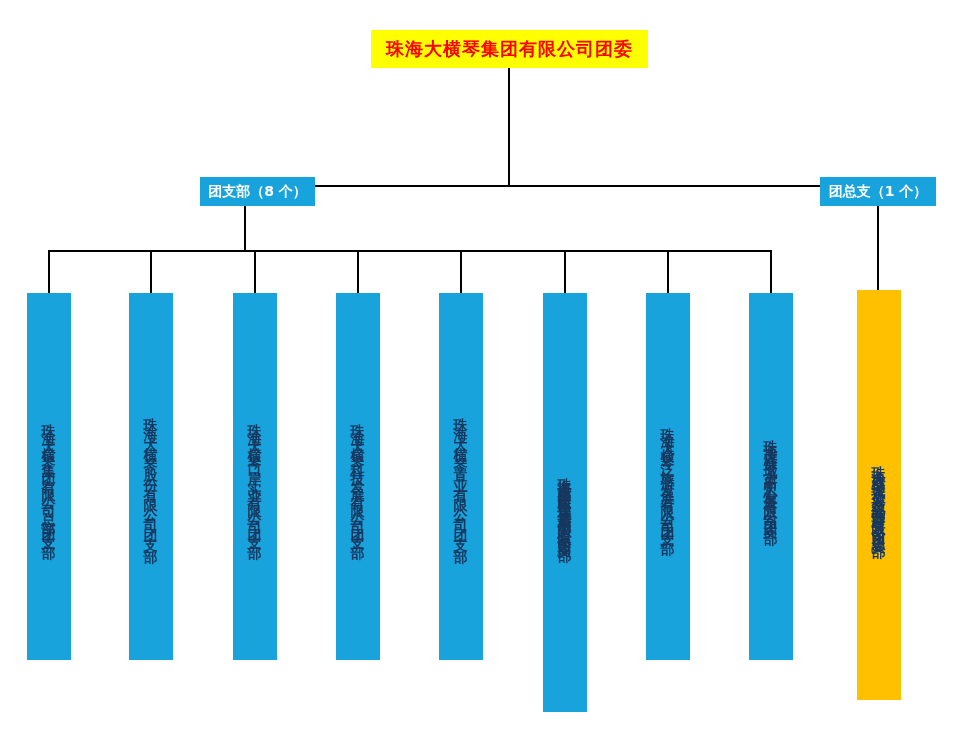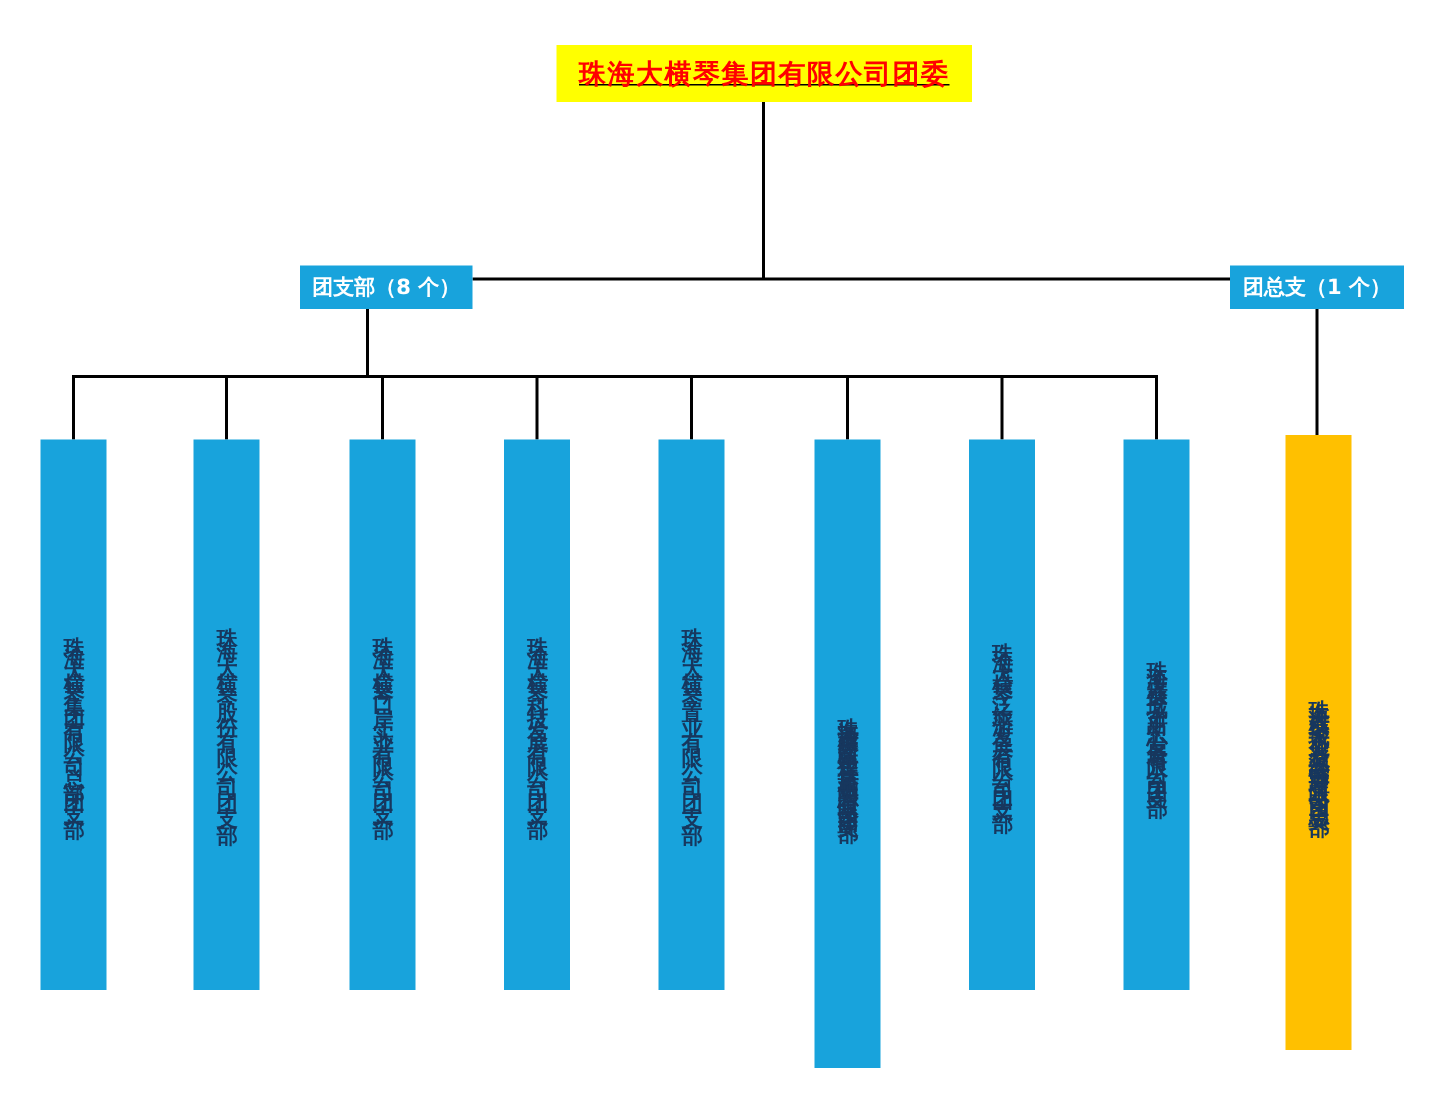--- a/index.html
+++ b/index.html
@@ -19,21 +19,20 @@
   .node {
     position: absolute;
     display: flex;
     align-items: center;
     justify-content: center;
     text-align: center;
   }
   .title-node {
     left: 371px; top: 30px; width: 277px; height: 38px;
     background: #FFFF00;
-    text-decoration: underline;
   }
   .title-node span {
     color: #FF0000;
     font-weight: bold;
     font-size: 18px;
     letter-spacing: 1px;
   }
   .mid-node {
     height: 29px; top: 177px;
     background: #18A3DC;

